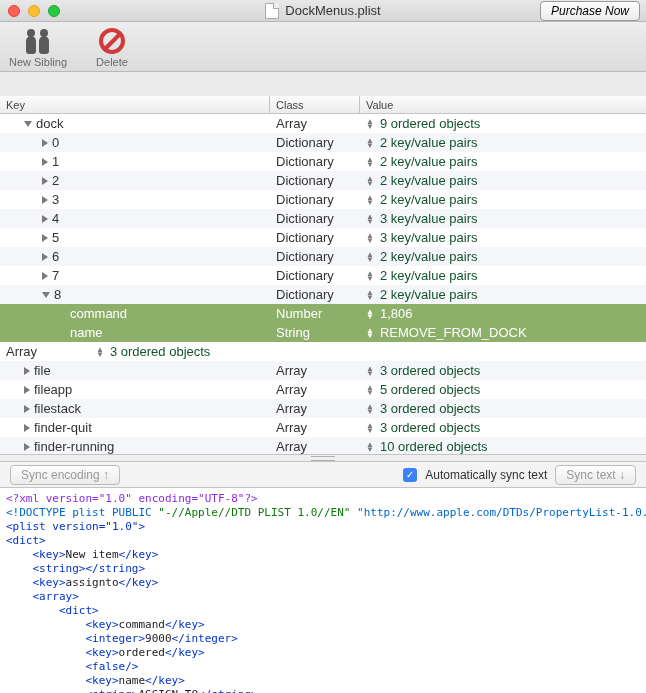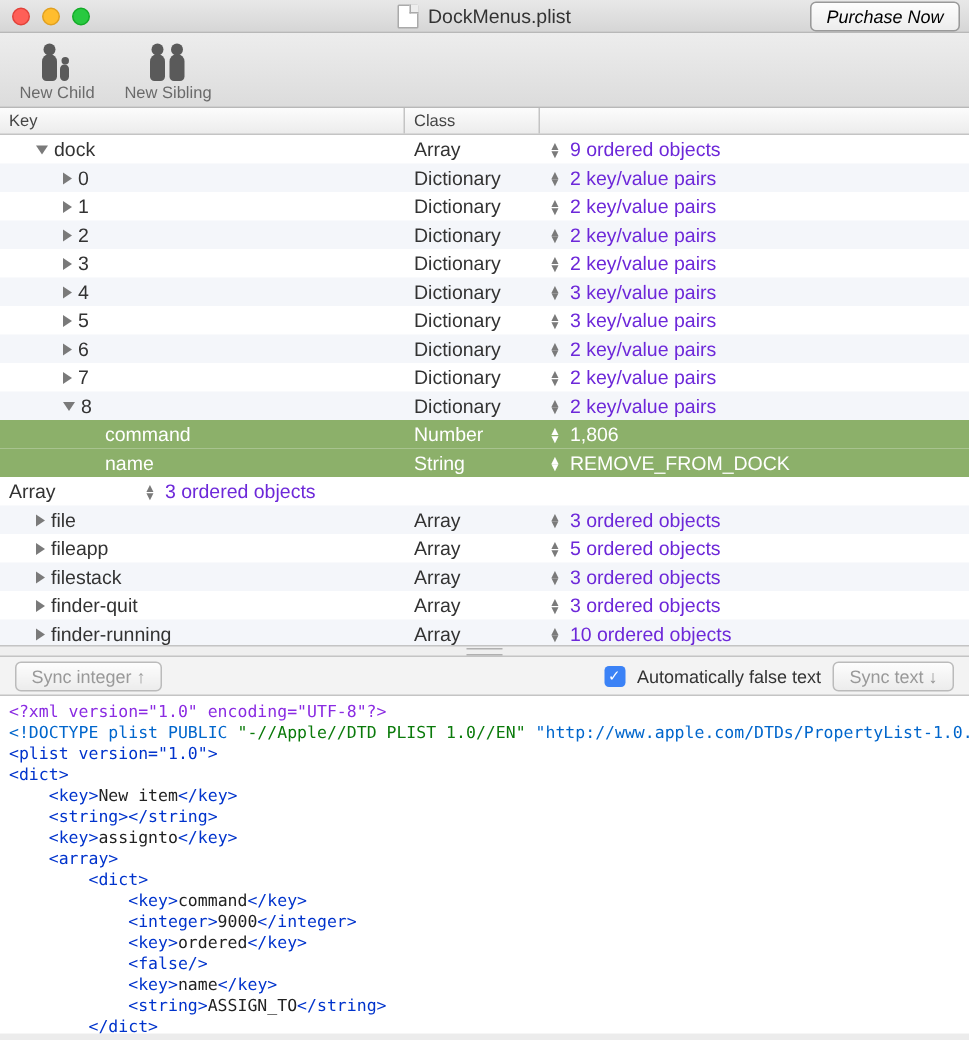--- a/index.html
+++ b/index.html
@@ -53,38 +53,38 @@
 .ppl{position:relative;width:28px;height:26px;}
 .p-big{position:absolute;width:10px;height:18px;background:#5a5a5a;border-radius:5px 5px 3px 3px;bottom:0;}
 .p-big::before{content:'';position:absolute;top:-7px;left:1px;width:8px;height:8px;background:#5a5a5a;border-radius:50%;}
 .p-sml{position:absolute;width:6px;height:11px;background:#5a5a5a;border-radius:3px;bottom:0;}
 .p-sml::before{content:'';position:absolute;top:-5px;left:0.5px;width:5px;height:5px;background:#5a5a5a;border-radius:50%;}
 .forbid{width:26px;height:26px;border:4px solid #d2393a;border-radius:50%;position:relative;}
 .forbid::after{content:'';position:absolute;left:-3px;top:8px;width:24px;height:4px;background:#d2393a;transform:rotate(-45deg);}
 .outline-header{
   height:18px;background:linear-gradient(#fcfcfc,#ececec);
   border-bottom:1px solid #c4c4c4;
-  display:flex;font-size:11px;color:#444;
+  display:flex;font-size:11px;color:#444;margin-top:24px;
 }
 .col-key{width:270px;padding-left:6px;border-right:1px solid #c4c4c4;display:flex;align-items:center;}
 .col-class{width:90px;padding-left:6px;border-right:1px solid #c4c4c4;display:flex;align-items:center;}
 .col-val{flex:1;padding-left:6px;display:flex;align-items:center;}
 .outline-body{height:340px;overflow:hidden;background:#fff;}
 .row{height:19px;display:flex;align-items:center;font-size:13px;}
 .row:nth-child(even){background:#f4f6fa;}
 .row .col-key,.row .col-class,.row .col-val{border:none;height:100%;}
 .row.sel{background:#8cb06a;color:#fff;}
 .row.sel .col-val{color:#fff;}
 .disc{display:inline-block;width:0;height:0;border-style:solid;}
 .disc.right{border-width:4px 0 4px 6px;border-color:transparent transparent transparent #7a7a7a;}
 .disc.down{border-width:6px 4px 0 4px;border-color:#7a7a7a transparent transparent transparent;}
 .stepper{display:inline-flex;flex-direction:column;margin-right:6px;line-height:5px;font-size:8px;color:#7a7a7a;}
 .row.sel .stepper{color:#fff;}
 .keytxt{margin-left:4px;}
-.col-val .vtxt{color:#6d28d9;}
+.col-val .vtxt{color:#14532d;}
 .row.sel .vtxt{color:#fff;}
 .splitbar{height:8px;background:#efefef;border-top:1px solid #c4c4c4;border-bottom:1px solid #c4c4c4;display:flex;align-items:center;justify-content:center;}
 .splitbar::after{content:'';width:24px;height:3px;border-top:1px solid #b0b0b0;border-bottom:1px solid #b0b0b0;}
 .syncbar{
   height:26px;background:#f3f3f3;border-bottom:1px solid #c4c4c4;
   display:flex;align-items:center;padding:0 10px;gap:8px;font-size:12px;
 }
 .sync-btn{border:1px solid #bbb;border-radius:4px;background:linear-gradient(#fdfdfd,#ececec);padding:2px 10px;font-size:12px;color:#999;}
 .chk{width:14px;height:14px;border-radius:3px;background:#3b82f6;display:inline-flex;align-items:center;justify-content:center;color:#fff;font-size:10px;}
 .spacer{flex:1;}
@@ -112,40 +112,38 @@
     <span class="doc-icon"></span>
     <span>DockMenus.plist</span>
   </div>
   <button class="purchase-btn">Purchase Now</button>
 </div>
 
 <div class="toolbar">
   <div class="tool-item">
     <div class="tool-icon">
         <div class="ppl">
-      <div class="p-big" style="left:4px"></div>
-          <div class="p-sml" style="left:16px"></div>
-    </div>
-      </div>
-    <span>New Child</span>
+      <div class="p-big" style="left:2px"></div>
+          <div class="p-big" style="left:15px"></div>
+    </div>
+      </div>
+    <span>New Sibling</span>
   </div>
   <div class="tool-item">
     <div class="tool-icon">
-        <div class="ppl">
-      <div class="p-big" style="left:2px"></div>
-          <div class="p-big" style="left:15px"></div>
-    </div>
-      </div>
-    <span>New Sibling</span>
+        <div class="forbid"></div>
+      </div>
+    <span>Delete</span>
   </div>
 </div>
 
 <div class="outline-header">
   <div class="col-key">Key</div>
   <div class="col-class">Class</div>
+  <div class="col-val">Value</div>
 </div>
 
 <div class="outline-body" id="outline-body">
     <div class="row">
       <div class="col-key">
         <span style="display: inline-block; width: 18px;"></span>
         <span class="disc down"></span>
         <span class="keytxt">dock</span>
       </div>
       <div class="col-class">Array</div>
@@ -351,24 +349,24 @@
       <div class="col-val">
         <span class="stepper">▲<br>▼</span>
         <span class="vtxt">10 ordered objects</span>
       </div>
     </div>
   </div>
 
 <div class="splitbar"></div>
 
 <div class="syncbar">
-  <button class="sync-btn">Sync integer ↑</button>
+  <button class="sync-btn">Sync encoding ↑</button>
   <div class="spacer"></div>
   <span class="chk">✓</span>
-  <span>Automatically false text</span>
+  <span>Automatically sync text</span>
   <button class="sync-btn">Sync text ↓</button>
 </div>
 
 <div class="codeview" id="codeview"><span class="xml-pi">&lt;?xml version="1.0" encoding="UTF-8"?&gt;</span>
 <span class="xml-doctype">&lt;!DOCTYPE plist PUBLIC </span><span class="xml-dtd">"-//Apple//DTD PLIST 1.0//EN" </span><span class="xml-url">"http://www.apple.com/DTDs/PropertyList-1.0.dtd"</span>
 <span class="xml-tag">&lt;plist version="1.0"&gt;</span>
 <span class="xml-tag">&lt;dict&gt;</span>
 <span class="xml-tag">    &lt;key&gt;</span><span class="xml-txt">New item</span><span class="xml-tag">&lt;/key&gt;</span>
 <span class="xml-tag">    &lt;string&gt;&lt;/string&gt;</span>
 <span class="xml-tag">    &lt;key&gt;</span><span class="xml-txt">assignto</span><span class="xml-tag">&lt;/key&gt;</span>

